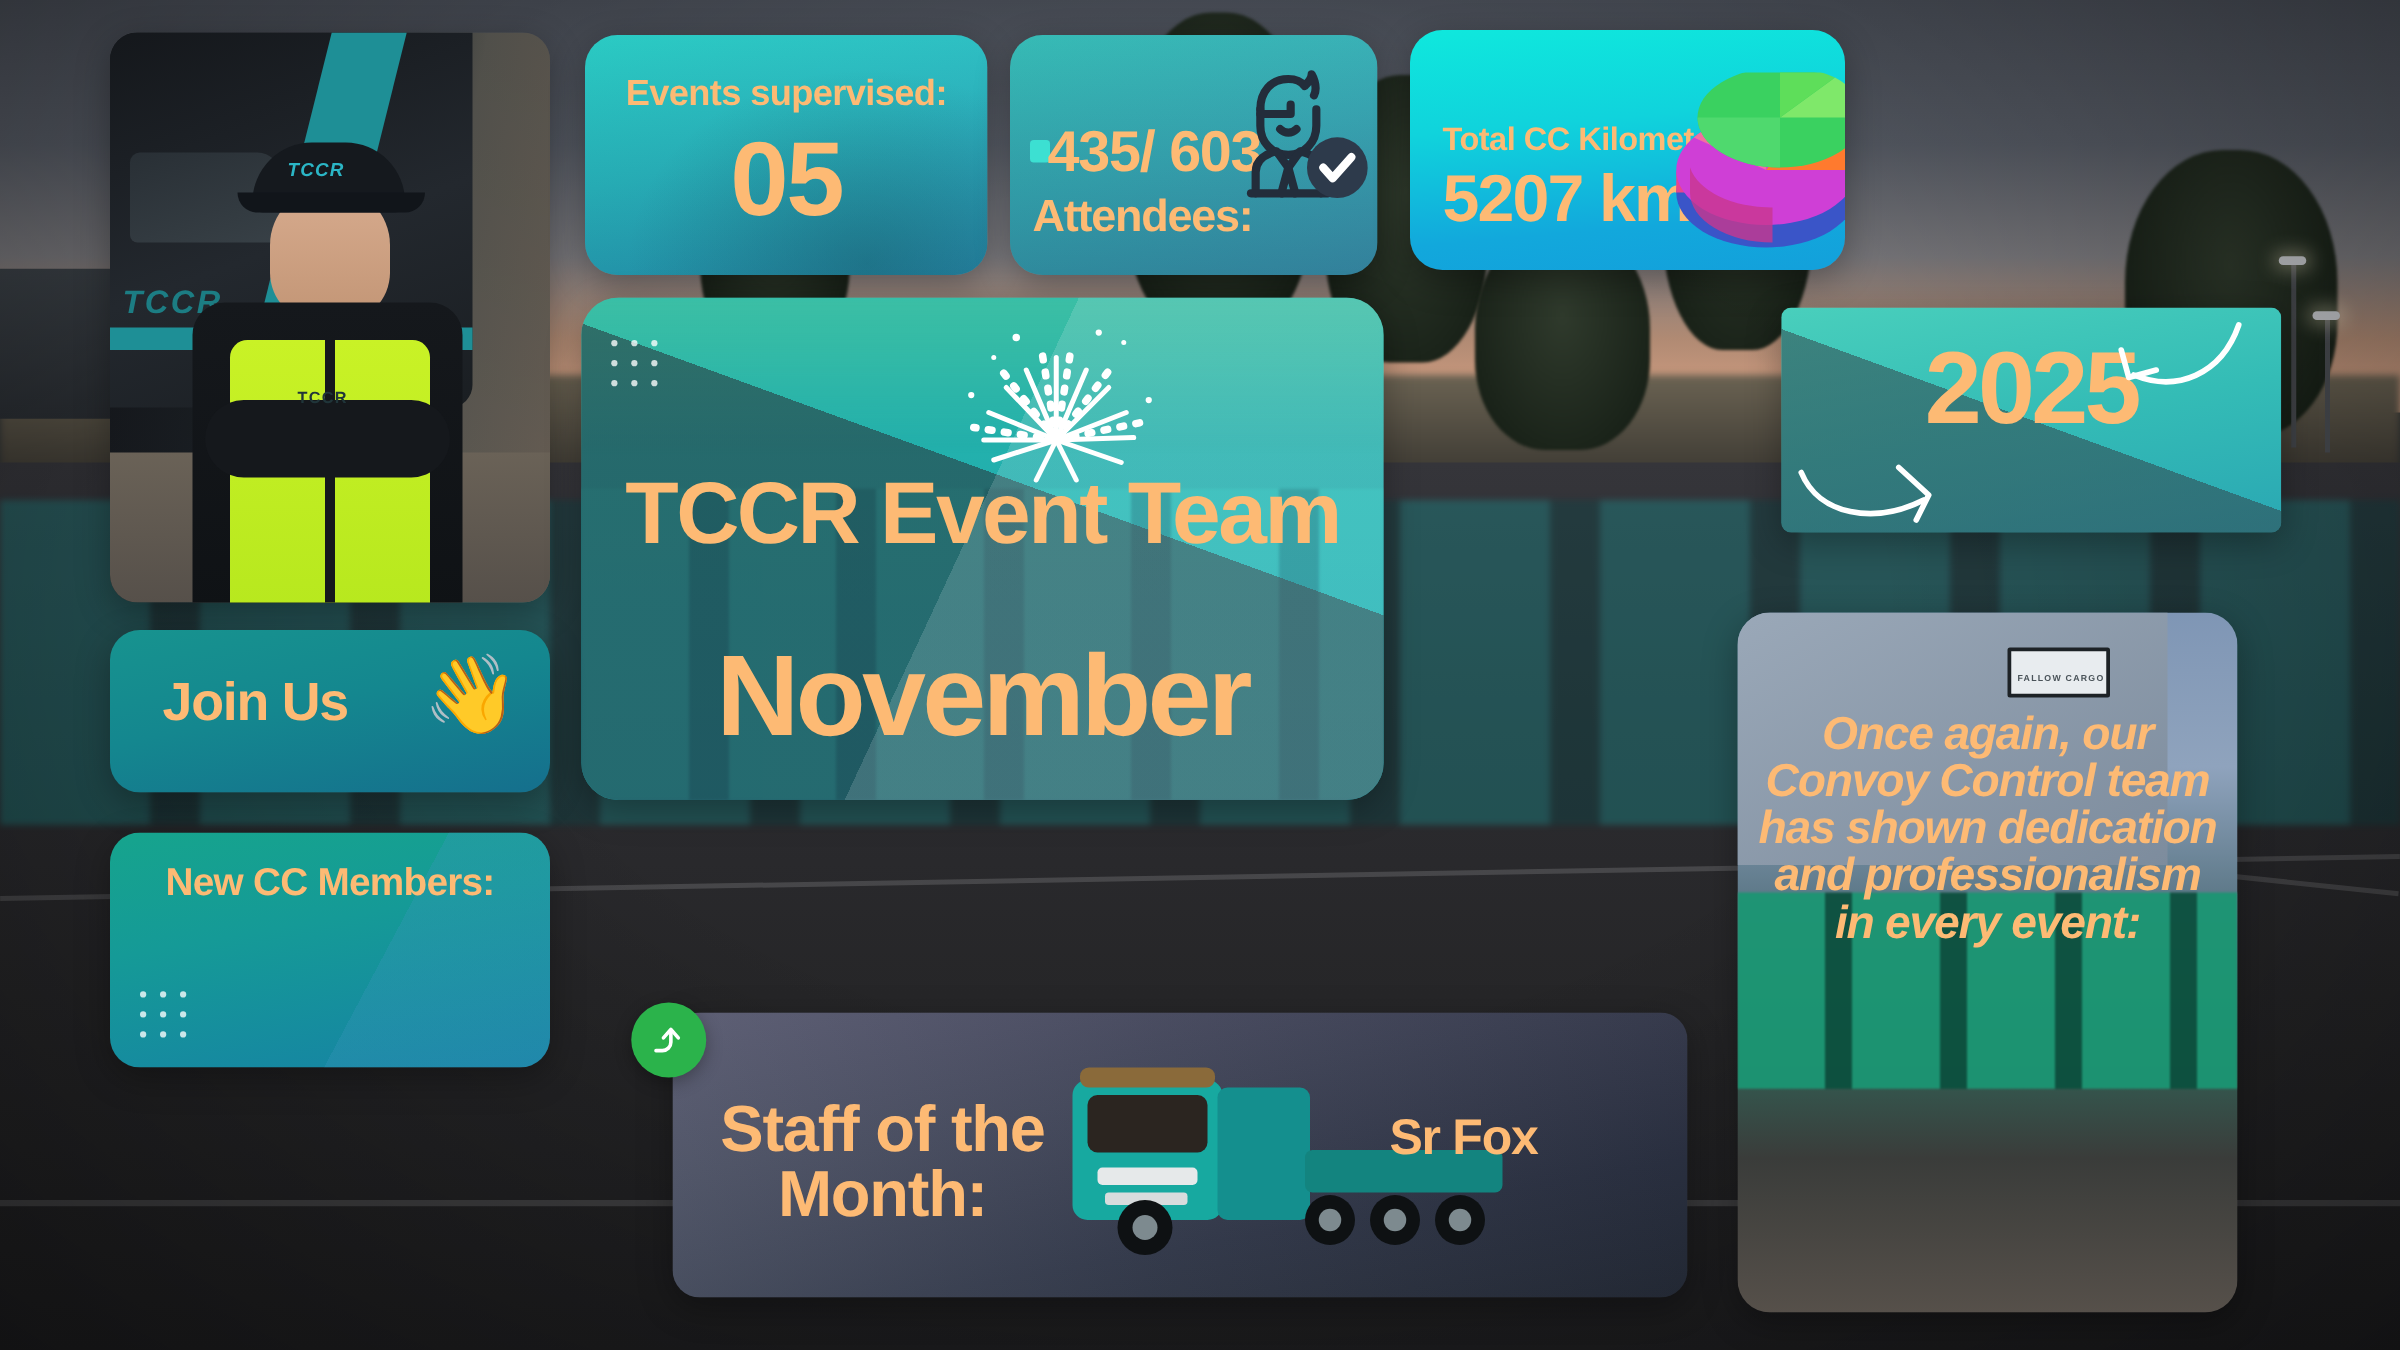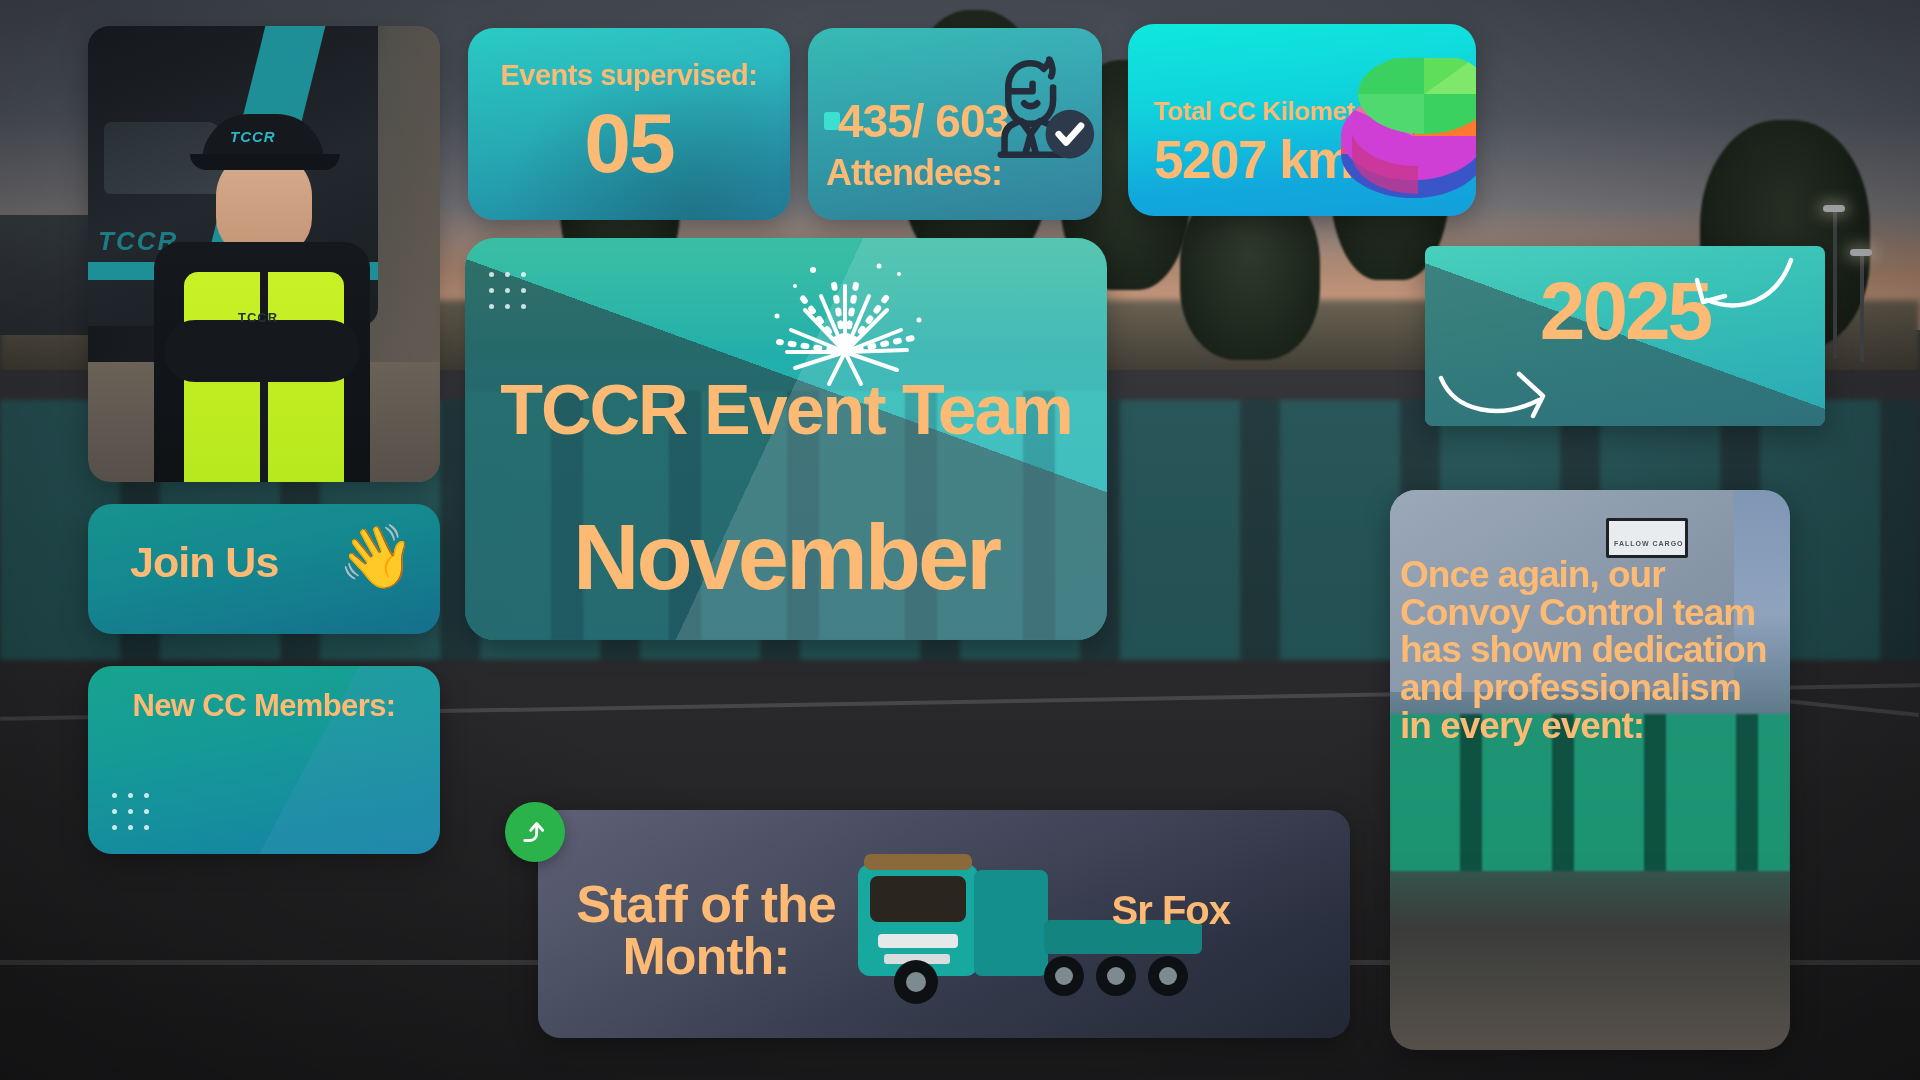--- a/index.html
+++ b/index.html
@@ -172,22 +172,22 @@
 
   
   #blurb-card{left:1390px;top:490px;width:400px;height:560px;border-radius:26px;}
   #blurb-card .photo{background:linear-gradient(180deg,#7f96b5 0%,#8fa3bd 22%,#5f7a8a 40%,#2f6c5e 58%,#3a3c3a 78%,#56504a 100%);}
   #blurb-wall{position:absolute;left:0;top:0;width:86%;height:36%;background:linear-gradient(150deg,#9aa8b8,#7d8c9d);}
   #blurb-board{position:absolute;left:54%;top:5%;width:76px;height:34px;background:#e8ecef;border:3px solid #1d2226;border-radius:2px;}
   #blurb-board-txt{position:absolute;left:56%;top:9%;font-size:7px;color:#4a5359;letter-spacing:1px;font-weight:700;}
   #blurb-fleet{position:absolute;left:0;top:40%;width:100%;height:28%;
     background:repeating-linear-gradient(90deg,rgba(28,150,115,.95) 0px,rgba(28,150,115,.95) 70px,rgba(12,80,62,.95) 70px,rgba(12,80,62,.95) 92px);
     filter:blur(.8px);}
-  #blurb-text{position:absolute;left:0;top:66px;width:100%;padding:0 10px;box-sizing:border-box;
-    font-size:37px;font-weight:700;line-height:1.02;letter-spacing:-1px;z-index:8;}
+  #blurb-text{position:absolute;left:0;top:78px;width:100%;text-align:center;padding:0 10px;box-sizing:border-box;
+    font-size:37px;font-weight:700;line-height:1.02;letter-spacing:-1px;z-index:8;font-style:italic;}
 </style>
 </head>
 <body>
 
 <div id="bg">
   <div class="bg-sky"></div>
   <div class="bg-horizon"></div>
   <div class="bg-ground"></div>
 
   <div class="bg-building" style="left:0;top:215px;width:180px;height:120px;"></div>

